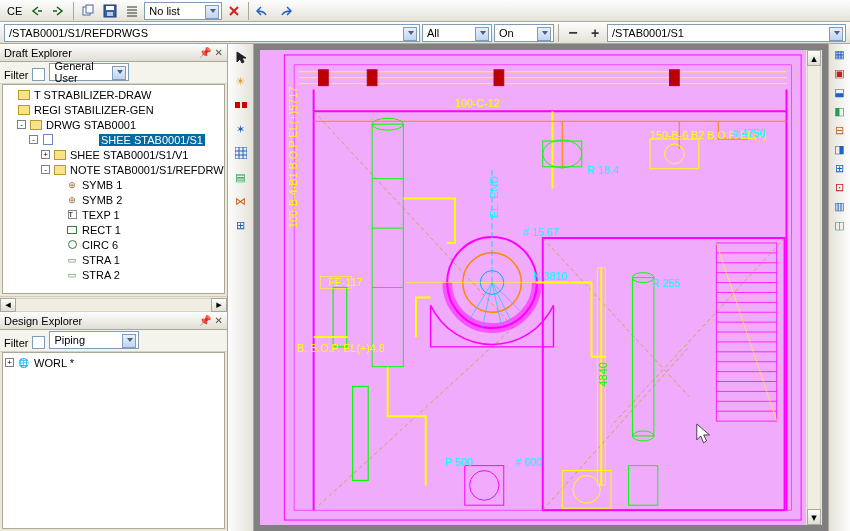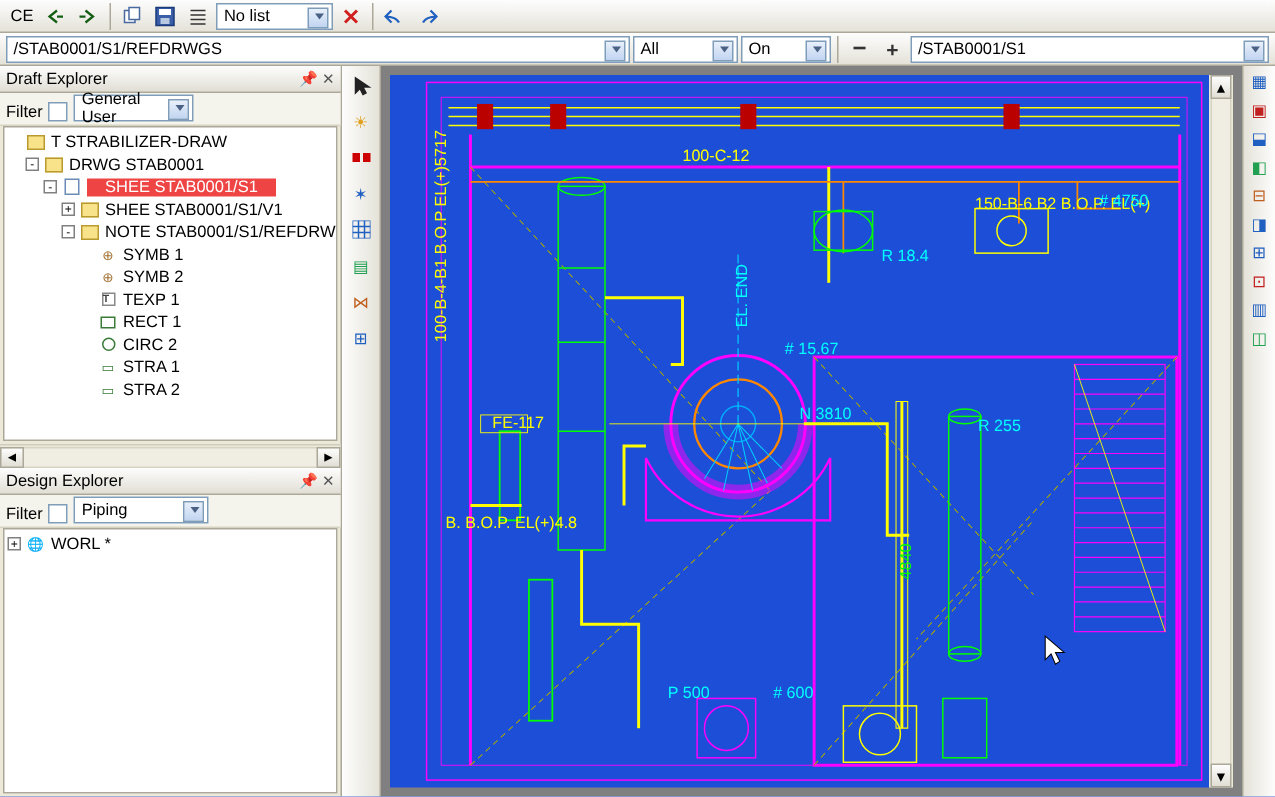--- a/index.html
+++ b/index.html
@@ -16,30 +16,30 @@
   .panel-title { background:linear-gradient(#fdfdfd,#e0ded4); border-bottom:1px solid #aca899; height:18px; display:flex; align-items:center; padding:0 4px; justify-content:space-between; }
   .panel-title .pin { font-size:10px; color:#555; }
   .filter-row { display:flex; align-items:flex-end; height:22px; padding:2px 4px; gap:4px; background:#f5f4ec; border-bottom:1px solid #d6d3c0; }
   .checkbox { width:13px; height:13px; border:1px solid #7f9db9; background:#fff; }
   .tree { flex:1; background:#fff; border:1px solid #aca899; margin:0 2px 2px 2px; overflow:hidden; position:relative; }
   .tree-inner { padding:2px 0; }
   .node { display:flex; align-items:center; height:15px; white-space:nowrap; }
   .node .exp { width:9px; height:9px; border:1px solid #808080; background:#fff; margin-right:3px; display:flex; align-items:center; justify-content:center; font-size:8px; line-height:1; color:#000; flex-shrink:0;}
   .node .noexp { width:9px; height:9px; margin-right:3px; flex-shrink:0;}
   .node .ico { width:14px; height:12px; margin-right:3px; flex-shrink:0; display:flex; align-items:center; justify-content:center; font-size:9px;}
-  .node.selected span.lbl { background:#ef4444; color:#fff; padding:0 12px; }
+  .node.selected span.lbl { background:#0369a1; color:#fff; padding:0 2px;margin-left:41px; }
   .ind0{padding-left:2px}.ind1{padding-left:14px}.ind2{padding-left:26px}.ind3{padding-left:38px}.ind4{padding-left:50px}
   .hscroll { height:16px; background:#ece9d8; border-top:1px solid #cecec0; display:flex; align-items:center; }
   .hscroll .arrowbox{width:16px;height:14px;background:linear-gradient(#fdfdfd,#e0ded4);border:1px solid #aca899;display:flex;align-items:center;justify-content:center;}
   .hscroll .track{flex:1;background:#f0eee2;height:14px;border-top:1px solid #d6d3c0;border-bottom:1px solid #d6d3c0;}
   .right-col { flex:1; display:flex; min-height:0; }
   .vtool { width:26px; background:linear-gradient(90deg,#fdfdfd,#e4e2d8); border-right:1px solid #aca899; display:flex; flex-direction:column; align-items:center; padding-top:4px; gap:6px; }
   .vtool .vb { width:18px; height:18px; display:flex; align-items:center; justify-content:center; }
   .canvas-wrap { flex:1; background:#808080; display:flex; padding:6px; min-width:0; }
-  .canvas-scroll { flex:1; background:#1d4ed8; position:relative; overflow:hidden; }
+  .canvas-scroll { flex:1; background:#f0abfc; position:relative; overflow:hidden; }
   .vscroll { width:16px; background:#ece9d8; display:flex; flex-direction:column; }
   .vscroll .arrowbox{height:16px;width:14px;background:linear-gradient(#fdfdfd,#e0ded4);border:1px solid #aca899;margin:0 auto;display:flex;align-items:center;justify-content:center;}
   .vscroll .track{flex:1;width:14px;margin:0 auto;background:#f0eee2;border-left:1px solid #d6d3c0;border-right:1px solid #d6d3c0;}
   .far-tool { width:22px; background:linear-gradient(90deg,#e4e2d8,#fdfdfd); border-left:1px solid #aca899; display:flex; flex-direction:column; align-items:center; padding-top:4px; gap:6px; }
   svg text { font-family: Arial; }
   .ico-folder{background:#f8e28a;border:1px solid #b89a2e;width:12px;height:10px;}
   .ico-page{background:#fff;border:1px solid #6a8ab8;width:10px;height:11px;}
   .ico-dot{color:#a07030;font-size:11px;}
   .ico-t{border:1px solid #888;width:9px;height:9px;font-size:7px;font-weight:bold;color:#444;}
   .ico-rect{border:1px solid #3a7a3a;width:10px;height:8px;}
@@ -148,20 +148,27 @@
     </div>
     <div class="tree" style="height:210px;flex:none">
       <div class="tree-inner" id="draft-tree-inner">
           <div class="node ind0">
             <span class="noexp"></span>
             <span class="ico">
               <span class="ico-folder"></span>
             </span>
             <span class="lbl">T STRABILIZER-DRAW</span>
           </div>
+          <div class="node ind0">
+            <span class="noexp"></span>
+            <span class="ico">
+              <span class="ico-folder"></span>
+            </span>
+            <span class="lbl">REGI STABILIZER-GEN</span>
+          </div>
           <div class="node ind1">
             <span class="exp">-</span>
             <span class="ico">
               <span class="ico-folder"></span>
             </span>
             <span class="lbl">DRWG STAB0001</span>
           </div>
           <div class="node ind2 selected">
             <span class="exp">-</span>
             <span class="ico">
@@ -205,21 +212,21 @@
             <span class="ico">
               <span class="ico-rect"></span>
             </span>
             <span class="lbl">RECT 1</span>
           </div>
           <div class="node ind4">
             <span class="noexp"></span>
             <span class="ico">
               <span class="ico-circ"></span>
             </span>
-            <span class="lbl">CIRC 2</span>
+            <span class="lbl">CIRC 6</span>
           </div>
           <div class="node ind4">
             <span class="noexp"></span>
             <span class="ico ico-stra">▭</span>
             <span class="lbl">STRA 1</span>
           </div>
           <div class="node ind4">
             <span class="noexp"></span>
             <span class="ico ico-stra">▭</span>
             <span class="lbl">STRA 2</span>

